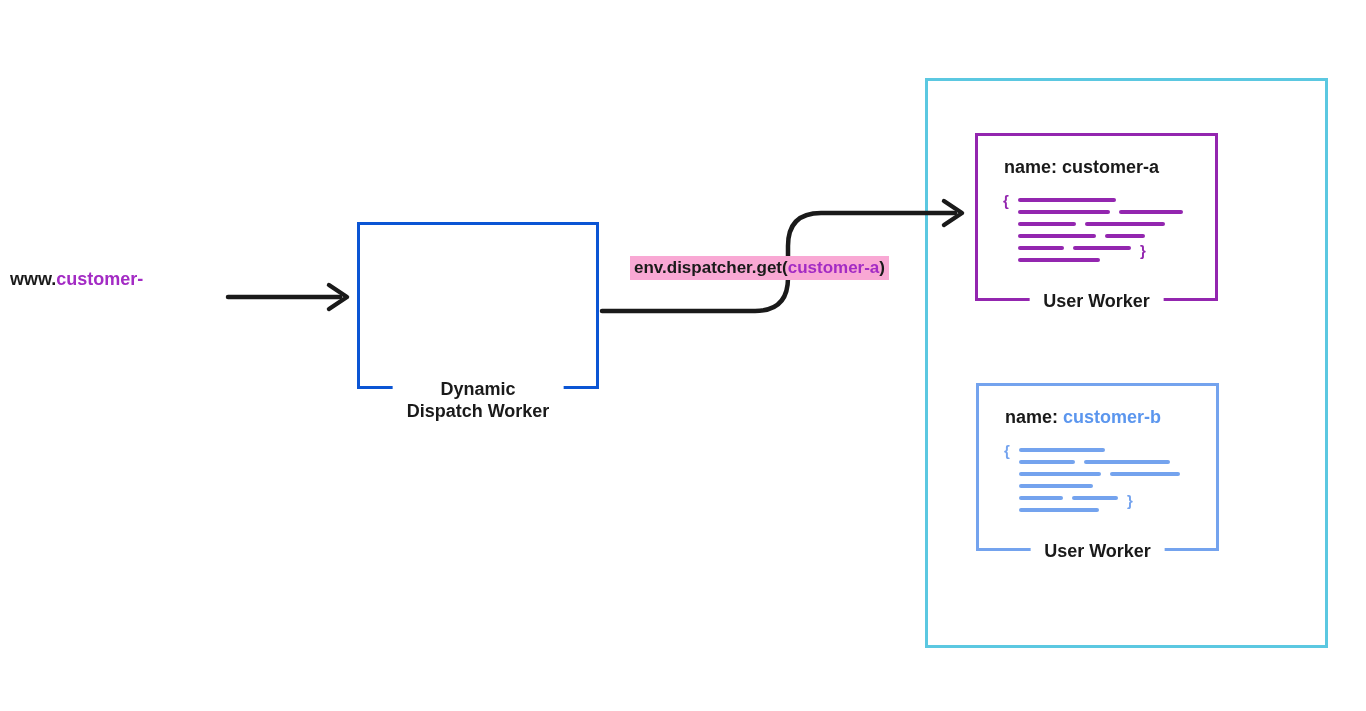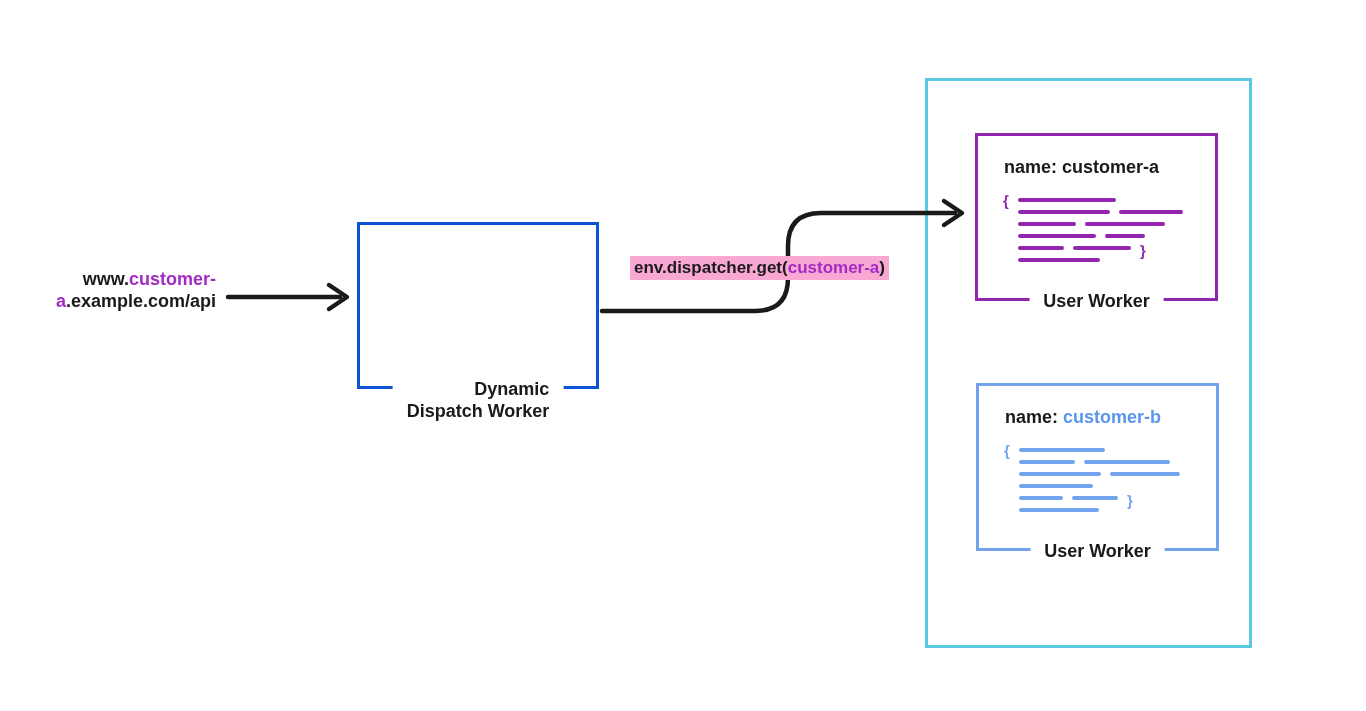--- a/index.html
+++ b/index.html
@@ -14,53 +14,53 @@
   *{box-sizing:border-box;}
   html,body{margin:0;padding:0;}
   body{
     width:1366px;height:711px;background:#ffffff;position:relative;overflow:hidden;
     font-family:"Liberation Sans",sans-serif;font-weight:700;color:var(--ink);
   }
   .canvas{position:absolute;inset:0;}
 
   
   .url-label{
-    position:absolute;left:10px;top:268px;width:206px;text-align:right;
+    position:absolute;left:10px;top:268px;width:206px;text-align:left;
     font-size:18px;line-height:22px;
   }
   .purple-text{color:var(--purple-text);}
   .lightblue-text{color:var(--lightblue-text);}
 
   .env-call{
     position:absolute;left:630px;top:256px;font-size:17px;line-height:22px;
     background:#f9a8d4;padding:1px 4px;white-space:nowrap;
   }
 
   
   .box{position:absolute;background:transparent;}
   .dispatch-box{
     left:357px;top:222px;width:242px;height:167px;border:3px solid var(--blue);
     display:flex;align-items:center;justify-content:center;text-align:center;
     font-size:18px;line-height:22px;
   }
   .namespace-box{
-    left:925px;top:78px;width:327px;height:570px;border:3px solid var(--cyan);text-decoration:underline;
+    left:925px;top:78px;width:403px;height:570px;border:3px solid var(--cyan);text-decoration:underline;
   }
   .worker-box{
     width:243px;height:168px;font-size:18px;line-height:22px;
   }
   .worker-a{left:47px;top:52px;border:3px solid var(--purple);}
   .worker-b{left:48px;top:302px;border:3px solid var(--lightblue);}
 
   .box-label{
     position:absolute;left:50%;transform:translateX(-50%);
     background:#fff;padding:0 14px;white-space:nowrap;text-align:center;
     font-size:18px;line-height:22px;color:var(--ink);
   }
-  .label-on-border{top:calc(100% - 8px);text-align:right;}
+  .label-on-border{top:calc(100% - 8px);}
   .label-centered{top:calc(100% - 19px);}
 
   
   .worker-title{padding:20px 0 0 26px;white-space:nowrap;}
   .code-block{position:relative;margin:20px 0 0 40px;width:176px;}
   .code-row{display:flex;gap:9px;height:4px;margin-bottom:8px;}
   .code-seg{height:4px;border-radius:3px;display:block;}
   .worker-a .code-seg{background:var(--purple);}
   .worker-b .code-seg{background:var(--lightblue);}
   .brace{position:absolute;font-size:15px;line-height:15px;}
@@ -74,21 +74,20 @@
   svg.connectors{position:absolute;inset:0;pointer-events:none;}
   svg.connectors path{stroke:var(--ink);fill:none;stroke-width:4.5;stroke-linecap:round;stroke-linejoin:round;}
 </style>
 </head>
 <body>
 
 <div class="canvas">
 
   <div class="url-label">
     <div><span>www.</span><span class="purple-text">customer-</span></div>
-    <div><span class="purple-text">a</span><span>.example.com/api</span></div>
   </div>
 
   <div class="box dispatch-box">
     <div class="box-label label-on-border">
       <div>Dynamic</div>
       <div>Dispatch Worker</div>
     </div>
   </div>
 
   <div class="box namespace-box">

